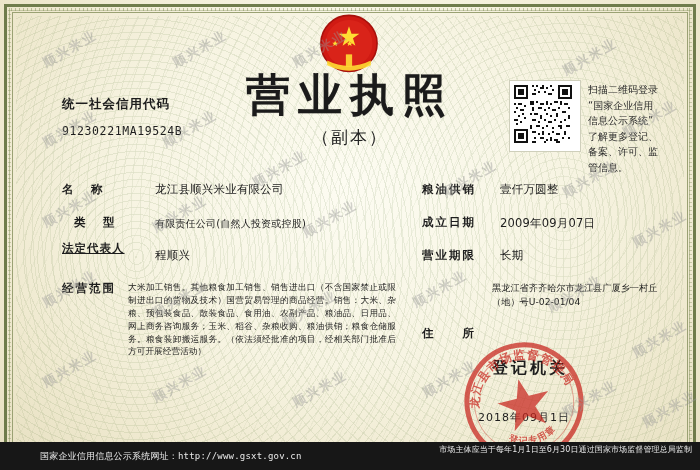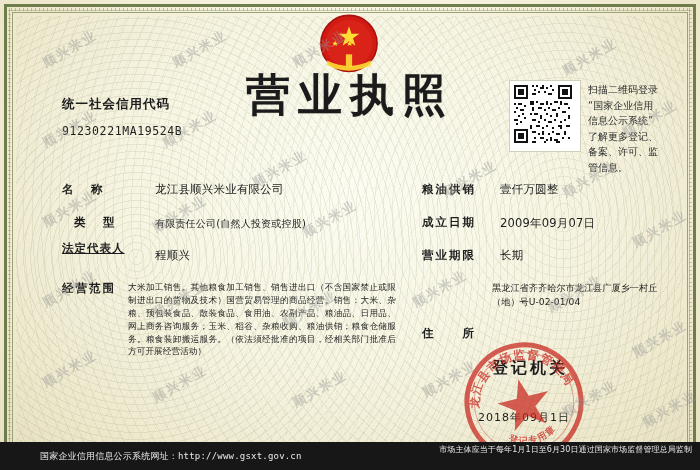--- a/index.html
+++ b/index.html
@@ -287,20 +287,21 @@
       <circle cx="50" cy="48" r="30" fill="#e02b1f" opacity=".55"></circle>
       <polygon points="50,26 53.2,35.6 63.3,35.6 55.1,41.5 58.2,51.1 50,45.2 41.8,51.1 44.9,41.5 36.7,35.6 46.8,35.6" fill="#ffdd33"></polygon>
       <polygon points="34,44 36,48 40,48 36.8,50.6 38,54.5 34,52 30,54.5 31.2,50.6 28,48 32,48" fill="#ffdd33" transform="scale(.62) translate(18,28)"></polygon>
       <polygon points="64,44 66,48 70,48 66.8,50.6 68,54.5 64,52 60,54.5 61.2,50.6 58,48 62,48" fill="#ffdd33" transform="scale(.62) translate(18,28)"></polygon>
       <path d="M22 70 Q50 84 78 70 L78 76 Q50 90 22 76 Z" fill="#ffdd33" opacity=".9"></path>
       <rect x="46" y="62" width="8" height="16" fill="#ffdd33" opacity=".9"></rect>
     </svg>
   </div>
 
   <div class="title">营业执照</div>
+  <div class="subtitle">（副本）</div>
 
   <div class="code-label">统一社会信用代码</div>
   <div class="code-value">91230221MA19524B</div>
 
   <div class="qr-box">
     <svg width="62" height="62" viewBox="0 0 31 31" shape-rendering="crispEdges">
       <rect width="31" height="31" fill="#ffffff"></rect>
       <g fill="#111111">
         <rect x="1" y="1" width="7" height="7"></rect>
           <rect x="2" y="2" width="5" height="5" fill="#fff"></rect>

